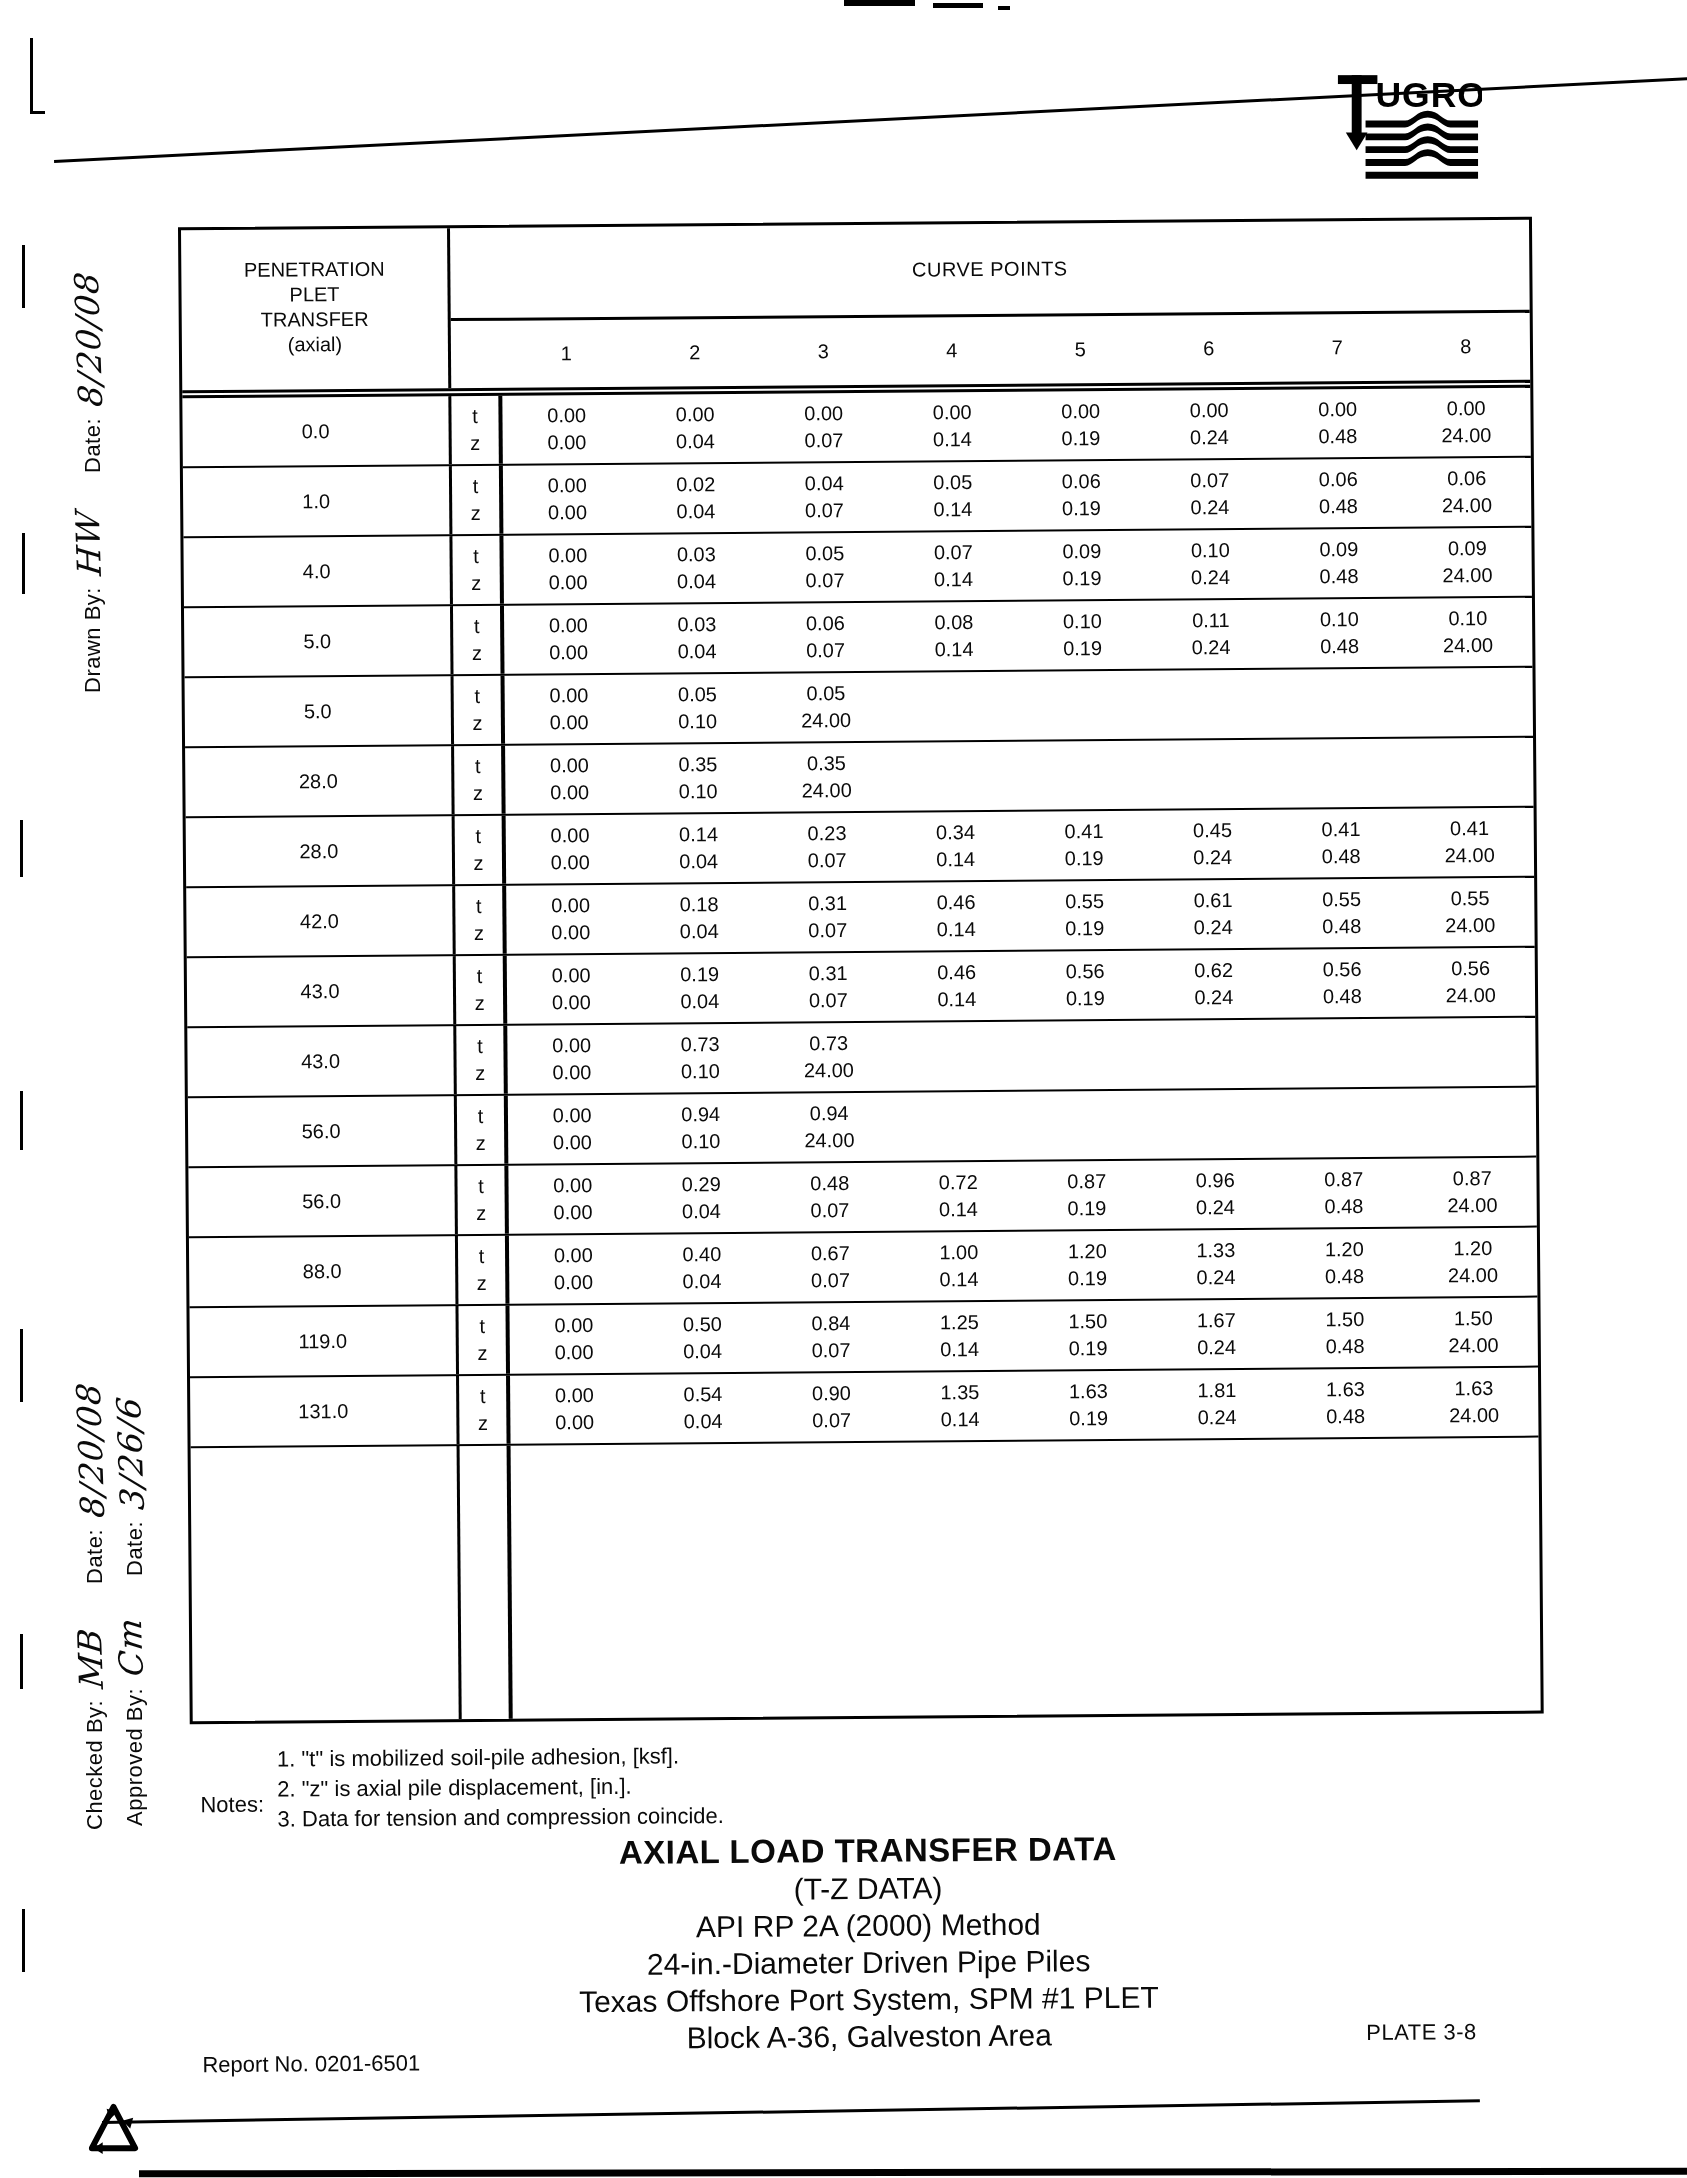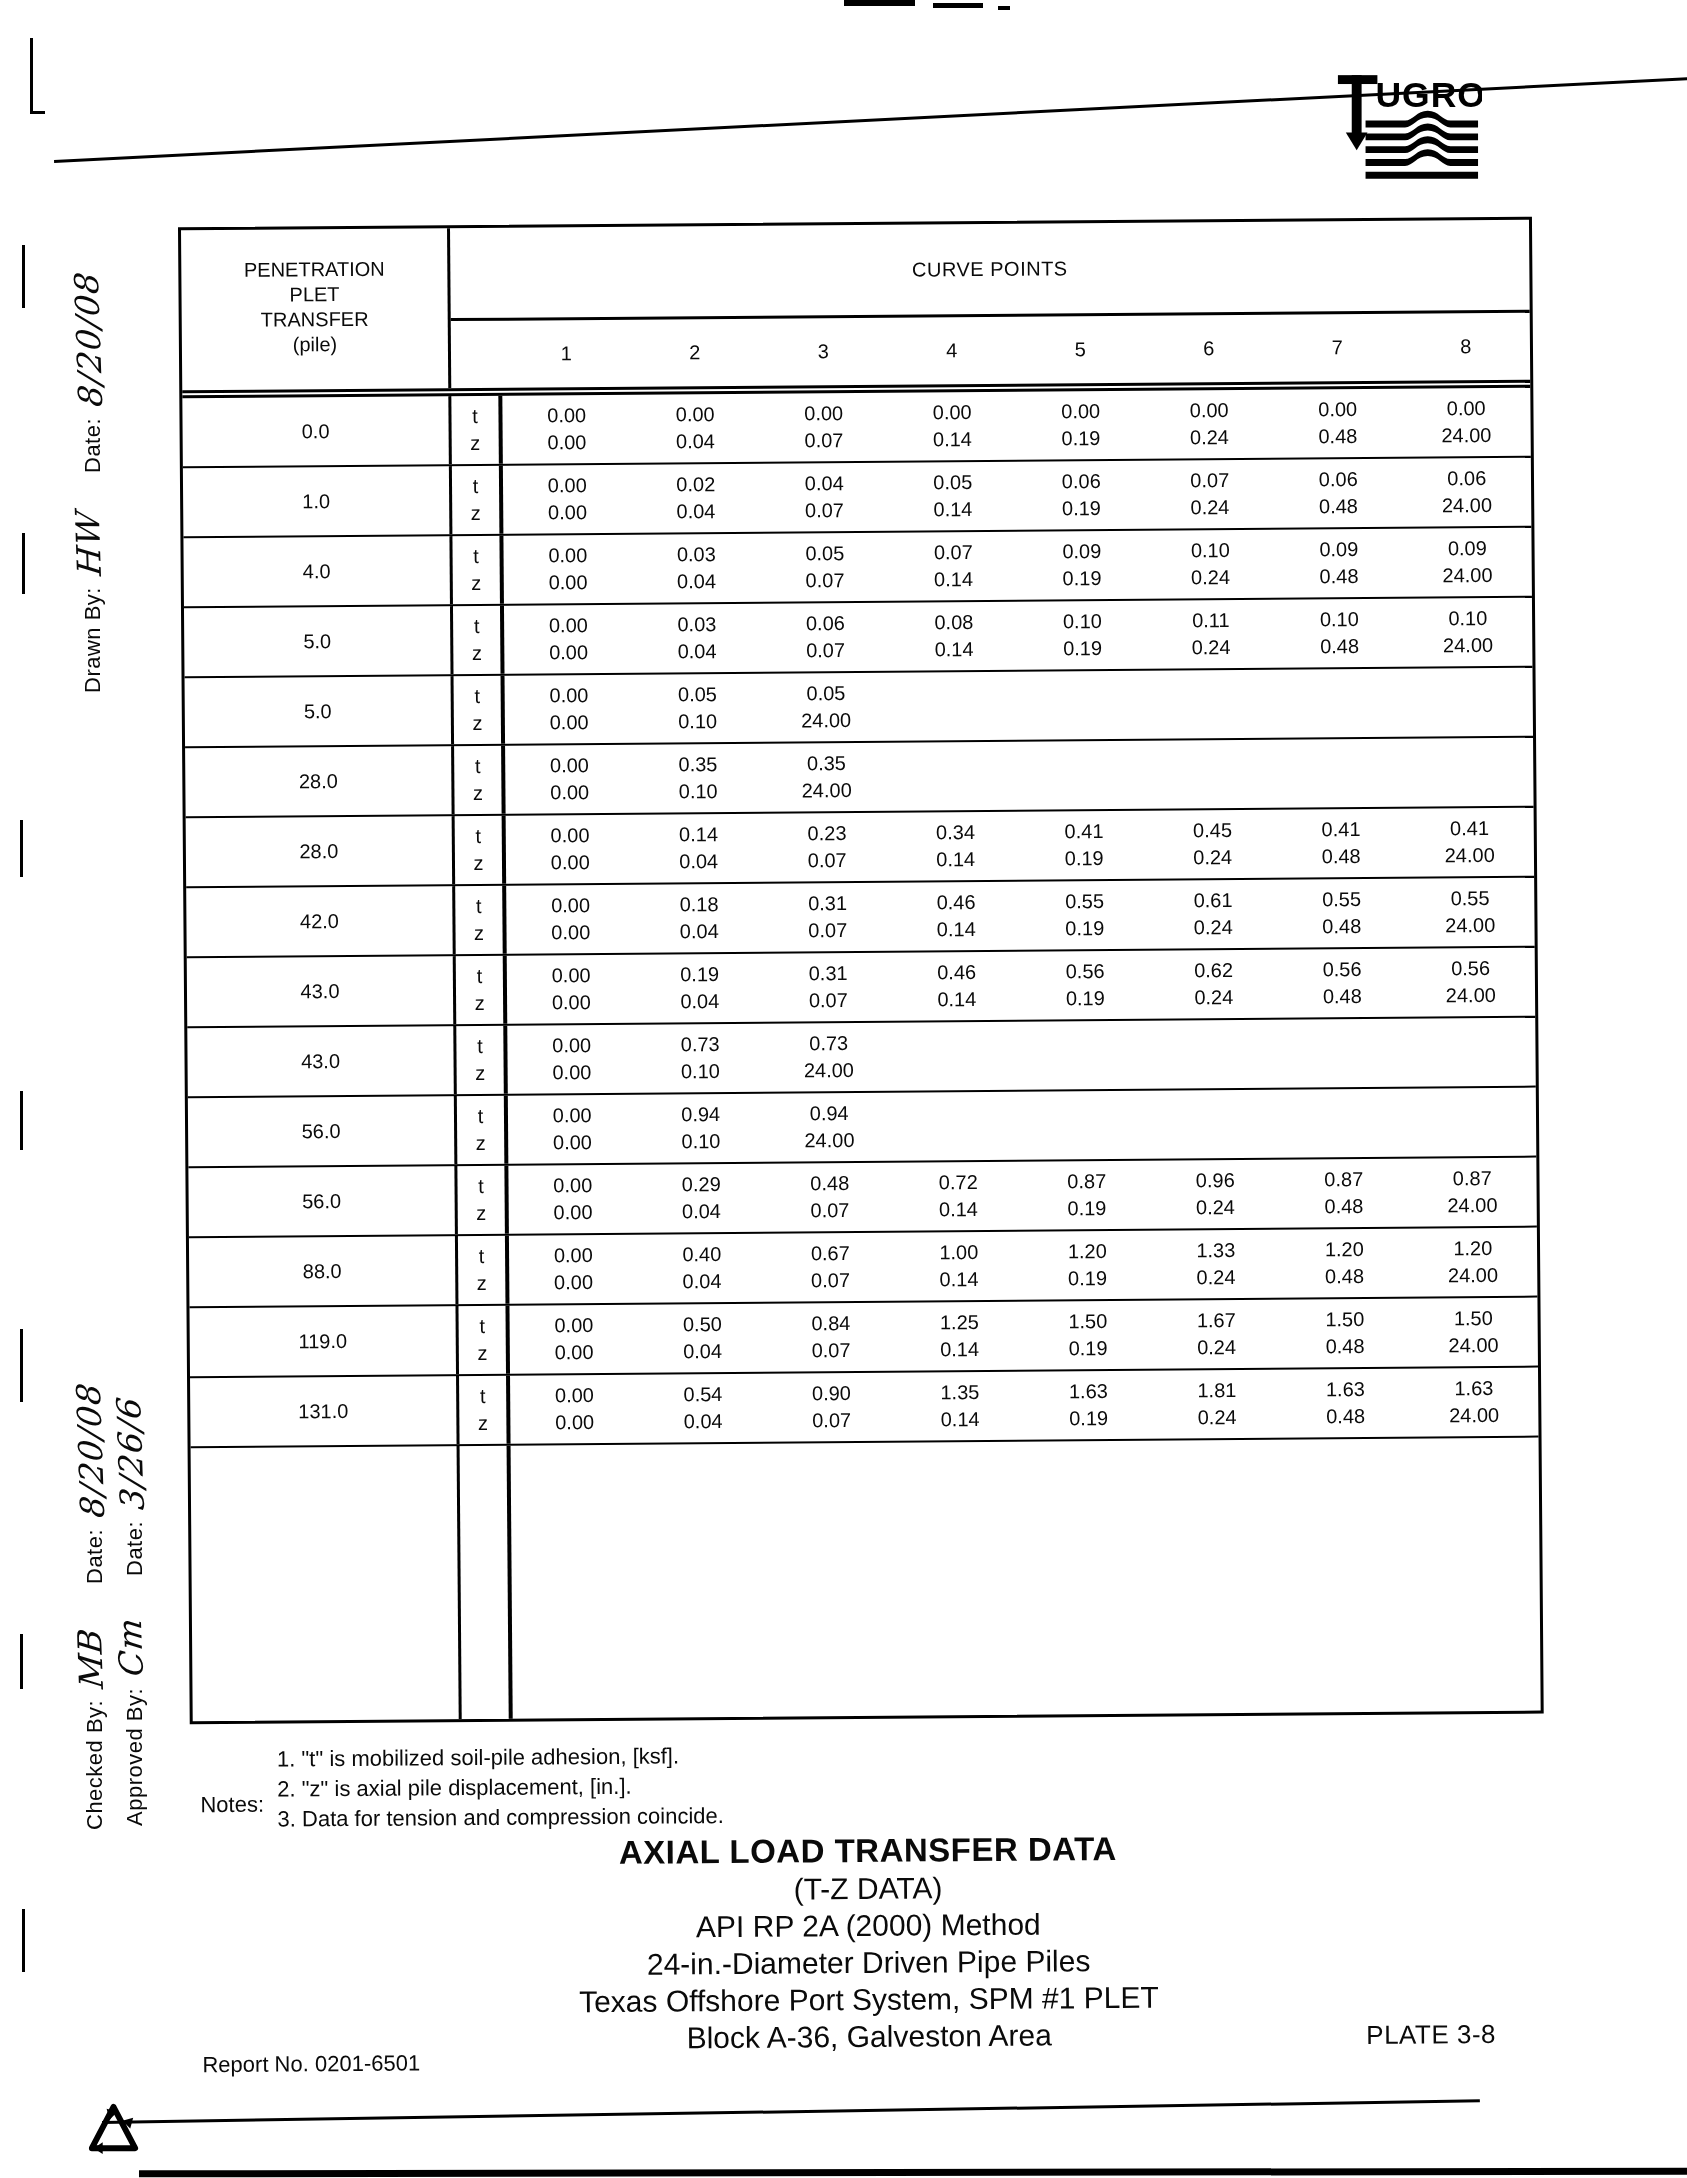--- a/index.html
+++ b/index.html
@@ -98,21 +98,21 @@
   .notes { position: absolute; left: 194px; top: 1740px; font-size: 22px; line-height: 30px; padding-left: 77px; }
   .notes .notes-label { position: absolute; left: 0; top: 0; margin-top: 45px; }
 
   
   .titleblock { position: absolute; left: 287px; top: 1832px; width: 1148px; text-align: center; }
   .title-main { font-size: 33px; font-weight: bold; line-height: 38px; letter-spacing: 0.5px; }
   .title-line { font-size: 30px; line-height: 37px; }
 
   
   .report-no { position: absolute; left: 194px; top: 2047px; font-size: 22px; }
-  .plate-no  { position: absolute; left: 1358px; top: 2024px; font-size: 26px; letter-spacing: 0.5px; }
+  .plate-no  { position: absolute; left: 1358px; top: 2024px; font-size: 22px; letter-spacing: 0.5px; }
 
   
   .logo { position: absolute; left: 1332px; top: 65px; width: 150px; height: 119px; text-align: center; }
   .recycle { position: absolute; left: 83px; top: 2099px; }
 </style>
 </head>
 <body>
 
 <div class="vmark" style="left:30px; top:38px; height:75px;"></div>
 <div class="hmark" style="left:30px; top:111px; width:15px;"></div>
@@ -181,21 +181,21 @@
 </div>
 
 <div class="content">
 
   <div class="dtable">
     <div class="thead">
       <div class="pen-head">
         <div>PENETRATION</div>
         <div>PLET</div>
         <div>TRANSFER</div>
-        <div>(pile)</div>
+        <div>(axial)</div>
       </div>
       <div class="curve-area">
         <div class="curve-title">CURVE POINTS</div>
         <div class="colnums">
           <div class="colnum">1</div>
           <div class="colnum">2</div>
           <div class="colnum">3</div>
           <div class="colnum">4</div>
           <div class="colnum">5</div>
           <div class="colnum">6</div>

